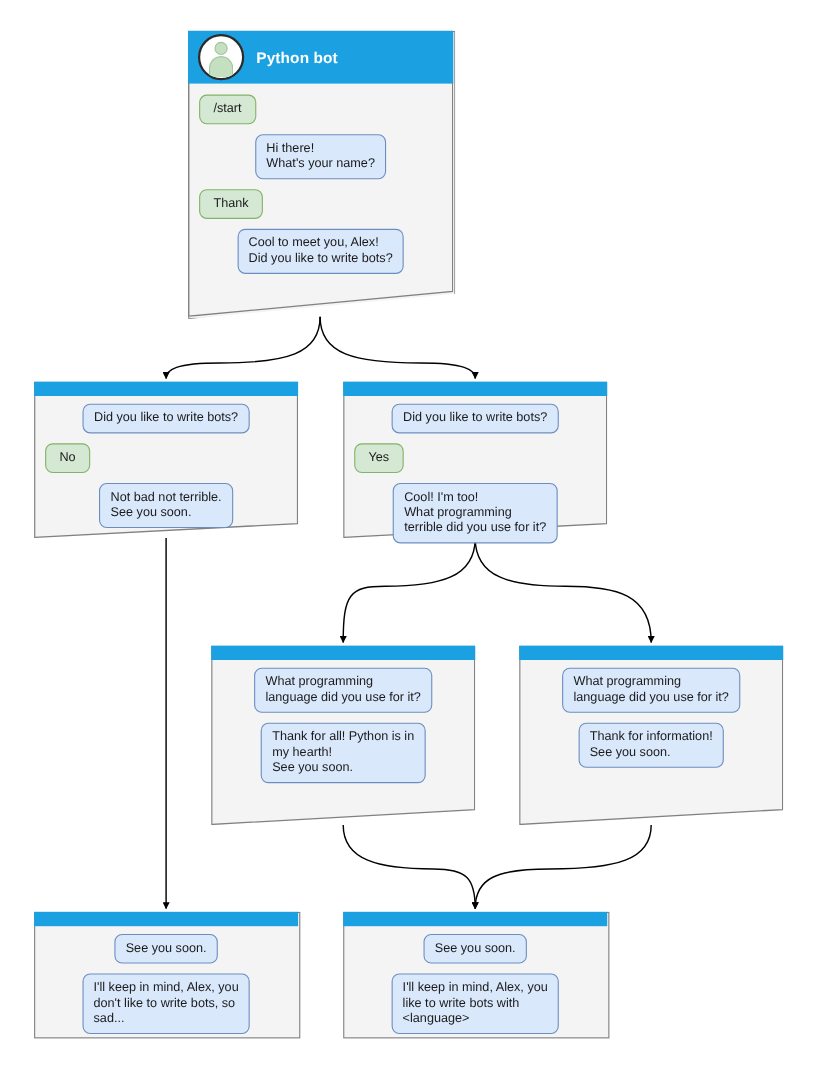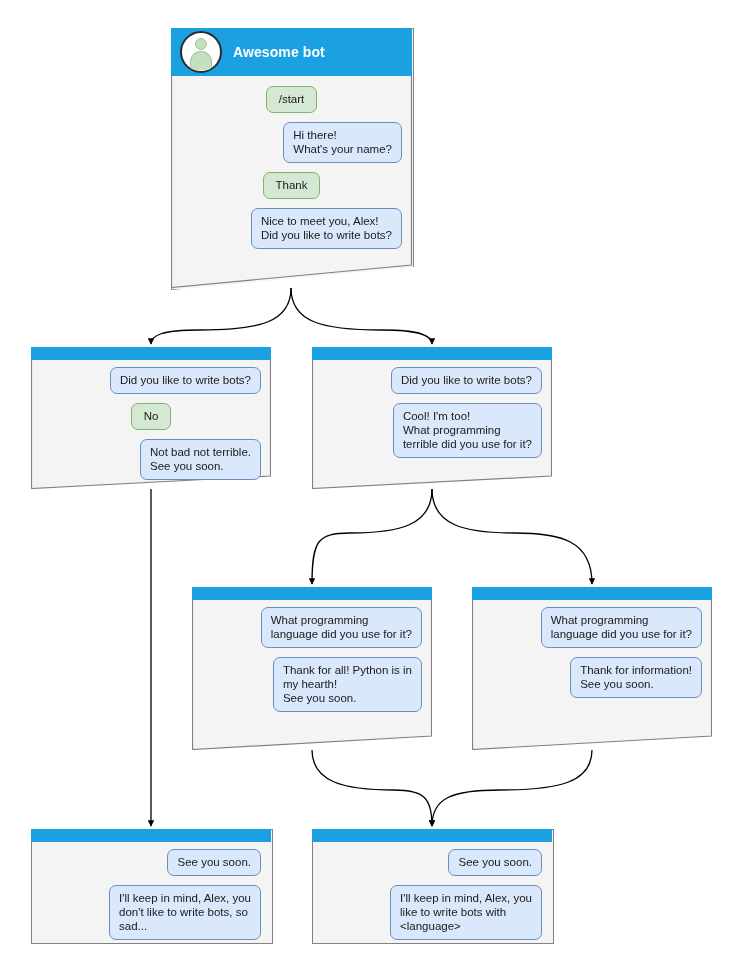--- a/index.html
+++ b/index.html
@@ -115,22 +115,22 @@
     position: absolute;
     left: 0;
     width: 100%;
     box-sizing: border-box;
     padding: 0 10px;
   }
   .bubble-row {
     display: flex;
     margin-bottom: 9px;
   }
-  .bubble-row.bot  { justify-content: flex-end; }
-  .bubble-row.user { justify-content: center; }
+  .bubble-row.bot  { justify-content: center; }
+  .bubble-row.user { justify-content: flex-start; }
   .bubble {
     display: inline-block;
     border-radius: 7px;
     box-sizing: border-box;
     font-size: 11.5px;
     line-height: 14px;
     color: #1a1a1a;
     white-space: pre-line;
     text-align: left;
   }
@@ -195,35 +195,35 @@
   <div class="node root" id="node-root">
     <div class="node-skin"></div>
     <svg class="node-outline" viewBox="0 0 241 260" preserveAspectRatio="none">
       <polygon points="0.5,0.5 240.5,0.5 240.5,237 0.5,259.5" fill="none" stroke="#818181" stroke-width="1.2"></polygon>
     </svg>
     <div class="node-header root-header">
       <div class="avatar">
         <div class="av-head"></div>
         <div class="av-body"></div>
       </div>
-      <div class="bot-title">Awesome bot</div>
+      <div class="bot-title">Python bot</div>
     </div>
     <div class="bubbles">
       <div class="bubble-row user">
         <div class="bubble user">/start</div>
       </div>
       <div class="bubble-row bot">
         <div class="bubble bot">Hi there!
 What's your name?</div>
       </div>
       <div class="bubble-row user">
         <div class="bubble user">Thank</div>
       </div>
       <div class="bubble-row bot">
-        <div class="bubble bot">Nice to meet you, Alex!
+        <div class="bubble bot">Cool to meet you, Alex!
 Did you like to write bots?</div>
       </div>
     </div>
   </div>
 
   <div class="node chat" id="node-no">
     <div class="node-skin skewed"></div>
     <svg class="node-outline" viewBox="0 0 240 142" preserveAspectRatio="none">
       <polygon points="0.5,0.5 239.5,0.5 239.5,129 0.5,141.5" fill="none" stroke="#818181" stroke-width="1.2"></polygon>
     </svg>
@@ -245,20 +245,23 @@
   <div class="node chat" id="node-yes">
     <div class="node-skin skewed"></div>
     <svg class="node-outline" viewBox="0 0 240 142" preserveAspectRatio="none">
       <polygon points="0.5,0.5 239.5,0.5 239.5,129 0.5,141.5" fill="none" stroke="#818181" stroke-width="1.2"></polygon>
     </svg>
     <div class="node-header"></div>
     <div class="bubbles">
       <div class="bubble-row bot">
         <div class="bubble bot">Did you like to write bots?</div>
       </div>
+      <div class="bubble-row user">
+        <div class="bubble user">Yes</div>
+      </div>
       <div class="bubble-row bot">
         <div class="bubble bot">Cool! I'm too!
 What programming
 terrible did you use for it?</div>
       </div>
     </div>
   </div>
 
   <div class="node chat" id="node-python">
     <div class="node-skin skewed"></div>

